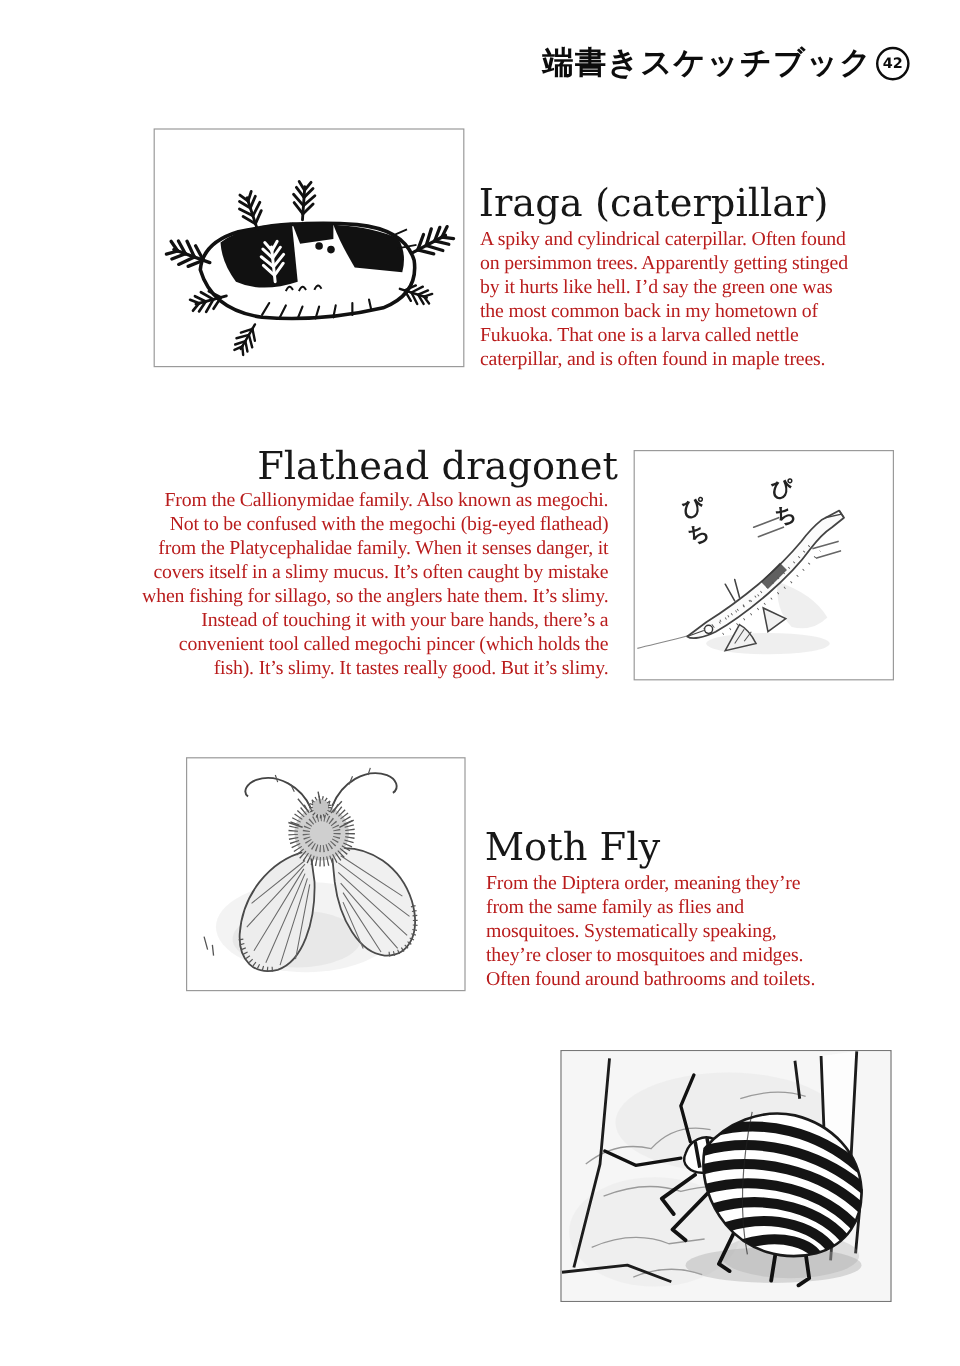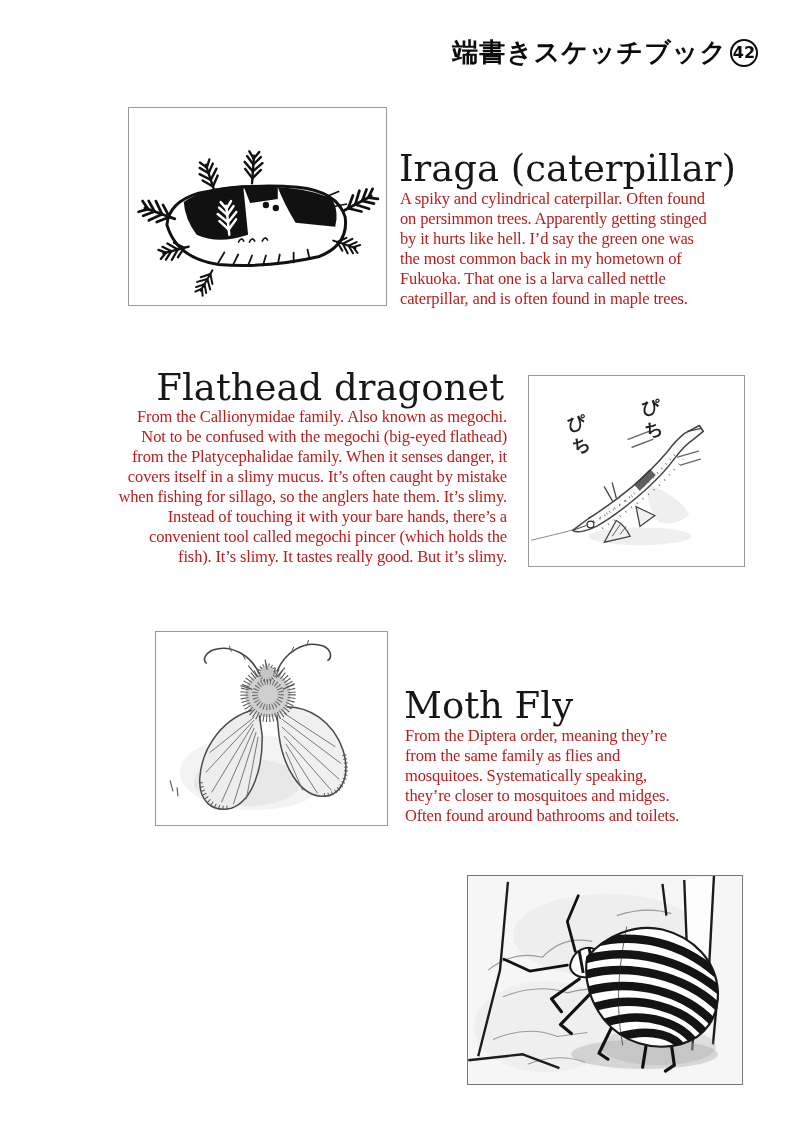--- a/index.html
+++ b/index.html
@@ -4,25 +4,25 @@
 <style>
   html,body{margin:0;padding:0;background:#ffffff;}
   .page{position:relative;width:800px;height:1138px;background:#fff;overflow:hidden;
         font-family:"Liberation Serif",serif;color:#1a1a1a;}
   .header{position:absolute;top:35px;right:42px;
         font-family:"DejaVu Sans","Liberation Sans",sans-serif;
         font-weight:bold;font-size:26px;letter-spacing:1px;color:#0c0c0c;
         display:flex;align-items:center;gap:3px;}
   .issue-badge{display:inline-flex;align-items:center;justify-content:center;
         width:24px;height:24px;border:2.5px solid #0c0c0c;border-radius:50%;
-        font-size:16px;letter-spacing:0;line-height:1;}
+        font-size:12px;letter-spacing:0;line-height:1;}
   .frame{position:absolute;border:1px solid #9a9a9a;background:#fff;box-sizing:border-box;}
   .frame svg{display:block;width:100%;height:100%;}
   .sec-title{position:absolute;font-family:"DejaVu Serif","Liberation Serif",serif;
-        font-size:37px;line-height:36px;white-space:nowrap;color:#171717;}
+        font-size:32px;line-height:36px;white-space:nowrap;color:#171717;}
   .sec-body{position:absolute;font-size:16.5px;line-height:20px;letter-spacing:-0.15px;
         white-space:pre-line;color:#b91c1c;}
   .align-r{text-align:right;}
   .sfx{position:absolute;font-family:"DejaVu Sans",sans-serif;font-weight:600;
         font-size:18px;line-height:1.05;color:#222;writing-mode:vertical-rl;
         letter-spacing:2px;}
 </style>
 </head>
 <body>
 
@@ -75,21 +75,21 @@
   </div>
 
   <div class="sec-title" style="left:399px;top:151px;">Iraga (caterpillar)</div>
   <div class="sec-body" style="left:400px;top:189px;width:360px;">A spiky and cylindrical caterpillar. Often found
 on persimmon trees. Apparently getting stinged
 by it hurts like hell. I’d say the green one was
 the most common back in my hometown of
 Fukuoka. That one is a larva called nettle
 caterpillar, and is often found in maple trees.</div>
 
-  <div class="sec-title align-r" style="right:296px;top:370px;">Flathead dragonet</div>
+  <div class="sec-title align-r" style="right:285px;top:370px;">Flathead dragonet</div>
   <div class="sec-body align-r" style="right:293px;top:407px;width:470px;">From the Callionymidae family. Also known as megochi.
 Not to be confused with the megochi (big-eyed flathead)
 from the Platycephalidae family. When it senses danger, it
 covers itself in a slimy mucus. It’s often caught by mistake
 when fishing for sillago, so the anglers hate them. It’s slimy.
 Instead of touching it with your bare hands, there’s a
 convenient tool called megochi pincer (which holds the
 fish). It’s slimy. It tastes really good. But it’s slimy.</div>
 
   <div class="frame" style="left:528px;top:375px;width:217px;height:192px;">

